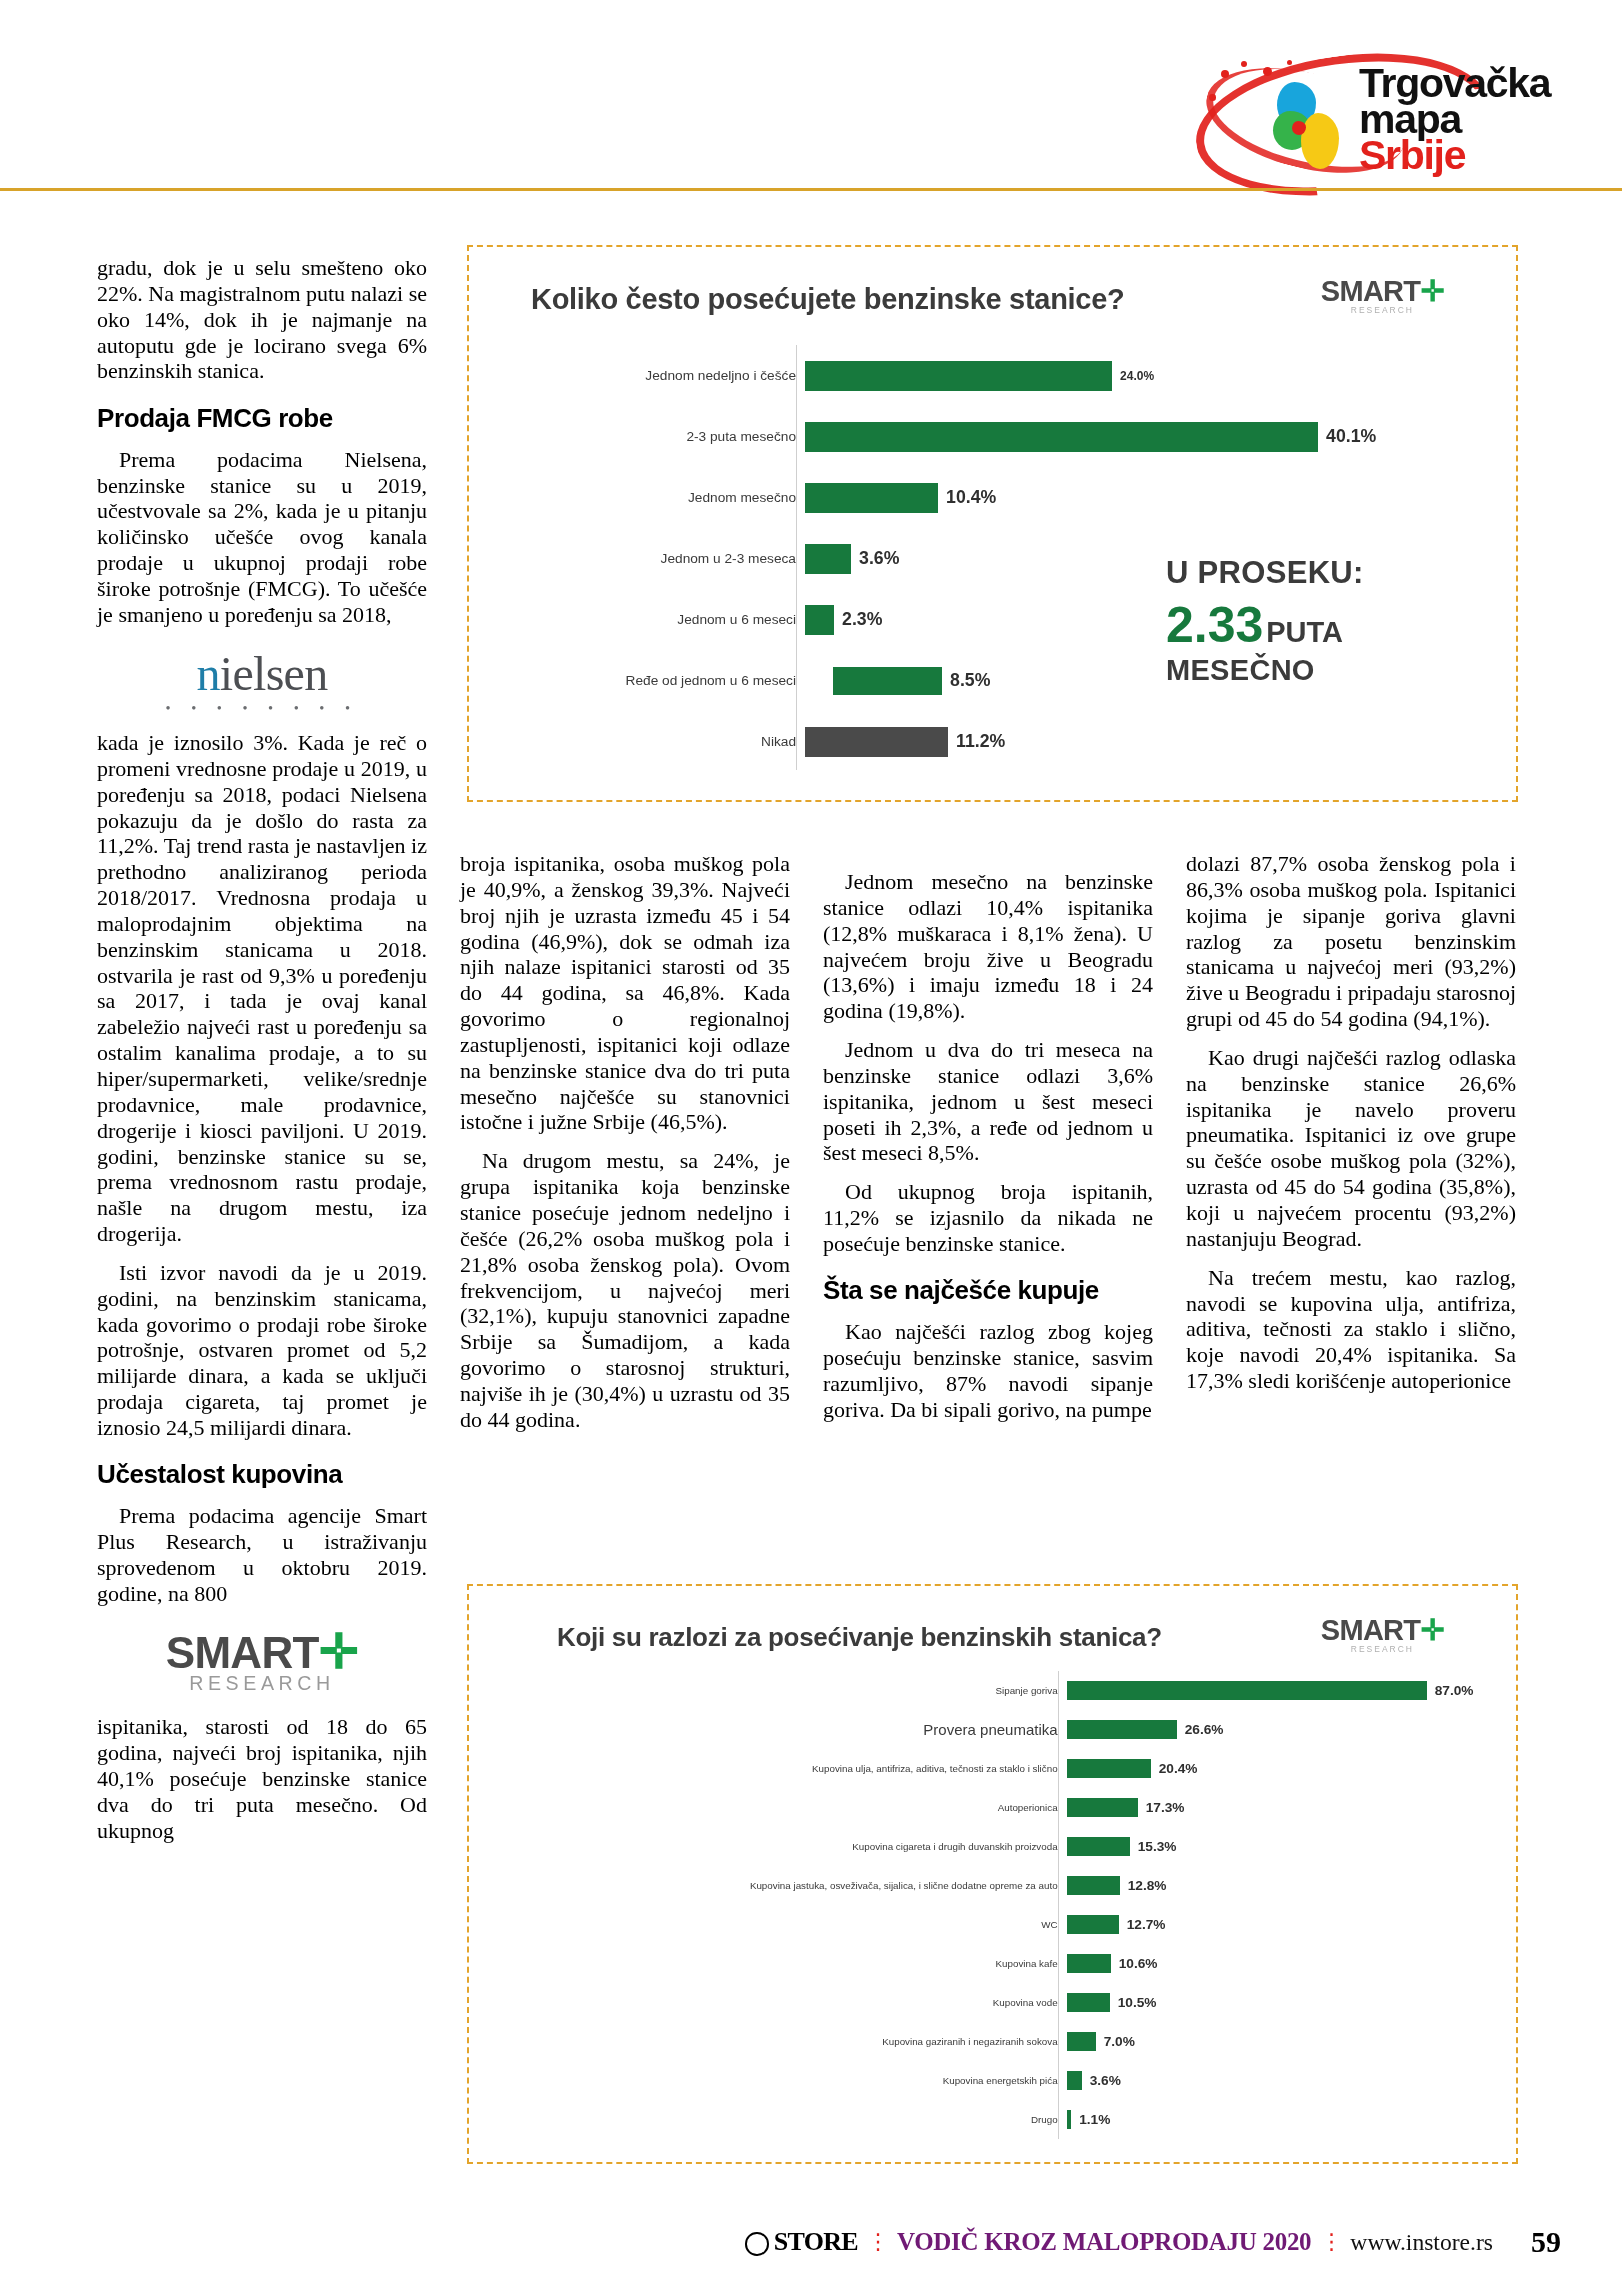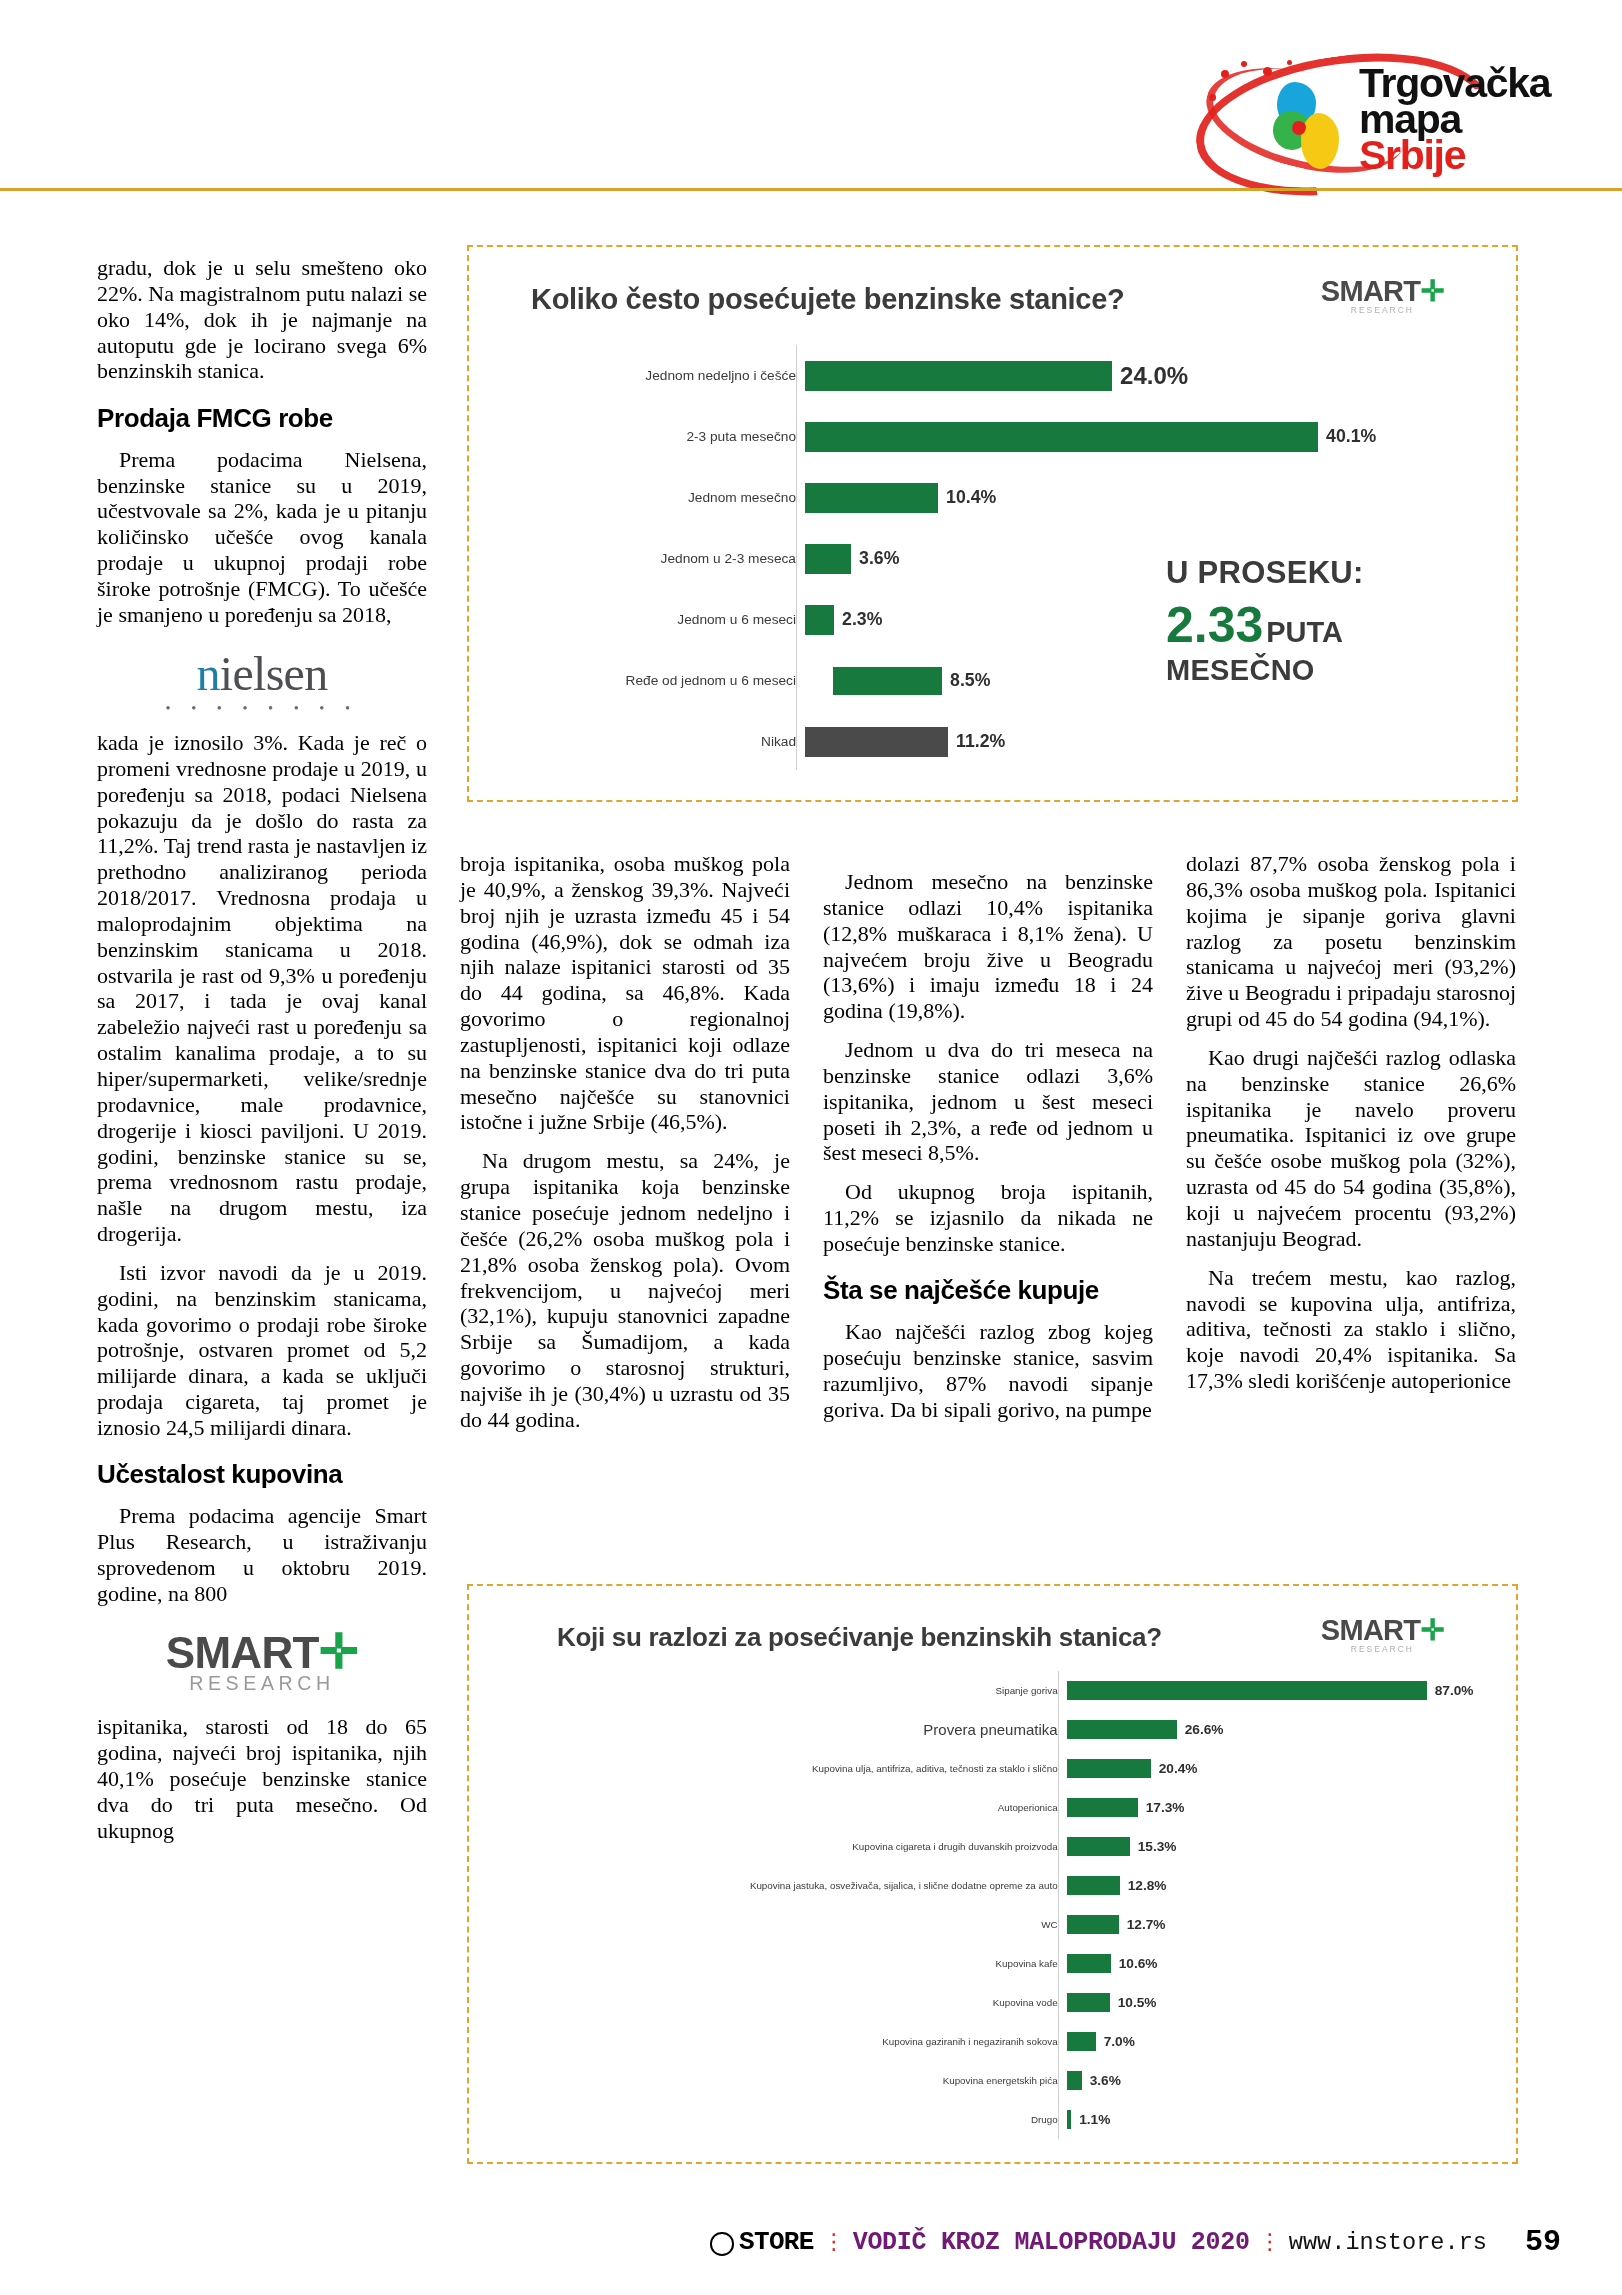--- a/index.html
+++ b/index.html
@@ -65,21 +65,21 @@
         padding-left:7.9px;white-space:nowrap;}
   .axis{position:absolute;top:0;bottom:0;width:1.3px;background:#cfcfcf;}
   .avg{position:absolute;font-family:"Liberation Sans",sans-serif;}
   .avg .t{font-weight:bold;font-size:31px;color:#3b3b3b;letter-spacing:0.3px;}
   .avg .n{font-weight:bold;font-size:50px;color:#17793d;}
   .avg .u{font-weight:bold;font-size:29px;color:#3b3b3b;}
   .avg .m{font-weight:bold;font-size:29px;color:#3b3b3b;letter-spacing:0.3px;}
   
   .footer{position:absolute;left:0;bottom:31px;width:1623px;height:39px;}
   .f-inner{position:absolute;right:62px;top:0;display:flex;align-items:center;
-    font-family:Liberation Mono, monospace;}
+    font-family:Liberation Serif, serif;}
   .f-store{font-weight:bold;font-size:26px;letter-spacing:-0.7px;color:#000;}
   .f-circ{display:inline-block;width:19.6px;height:19.6px;border:2px solid #000;
     border-radius:50%;position:relative;top:2px;margin-right:5.2px;}
   .f-sep{color:#e2211c;font-size:22px;margin:0 9.2px;letter-spacing:-1.3px;}
   .f-guide{font-weight:bold;font-size:25px;color:#701a75;letter-spacing:-0.3px;}
   .f-url{font-size:23.6px;color:#111;}
   .f-page{font-weight:bold;font-size:30px;color:#000;margin-left:38px;}
 </style>
 </head>
 <body>
@@ -150,21 +150,21 @@
   <div class="smart-mini" style="right:72px;top:31px;">
     <div style="font-size:29px;letter-spacing:-0.7px;"><span>SMART</span><span class="p">✛</span></div>
     <div class="r">RESEARCH</div>
   </div>
   <div class="rowset" id="chart1-rows" style="left:46px;top:98px;width:955px;height:425px;">
       <div class="axis" style="left: 281px;"></div>
       <div class="brow" style="height: 61px;">
         <div class="blab" style="width: 281px; font-size: 13.7px;">Jednom nedeljno i češće</div>
         <div class="bwrap" style="height: 30px;">
           <div class="bar" style="background: rgb(23, 121, 61); width: 307px;"></div>
-          <div class="bval" style="font-size: 24px;">24.0%</div>
+          <div class="bval" style="font-size: 12px;">24.0%</div>
         </div>
       </div>
       <div class="brow" style="height: 61px;">
         <div class="blab" style="width: 281px; font-size: 13.7px;">2-3 puta mesečno</div>
         <div class="bwrap" style="height: 30px;">
           <div class="bar" style="background: rgb(23, 121, 61); width: 513px;"></div>
           <div class="bval" style="font-size: 17.7px;">40.1%</div>
         </div>
       </div>
       <div class="brow" style="height: 61px;">

